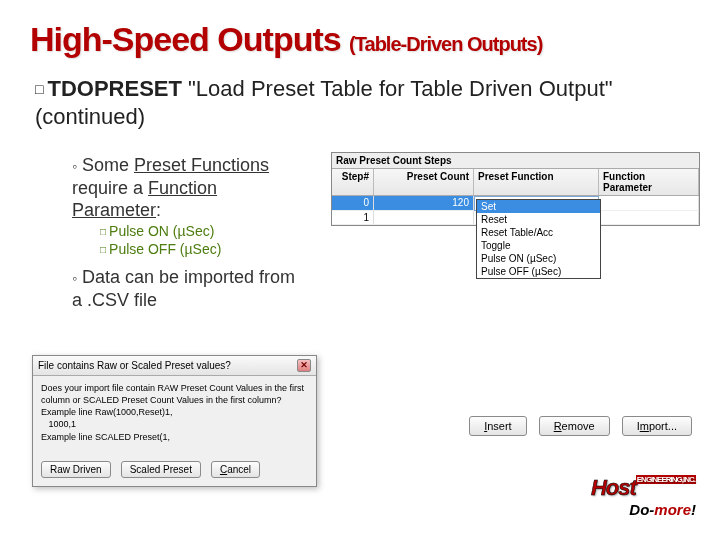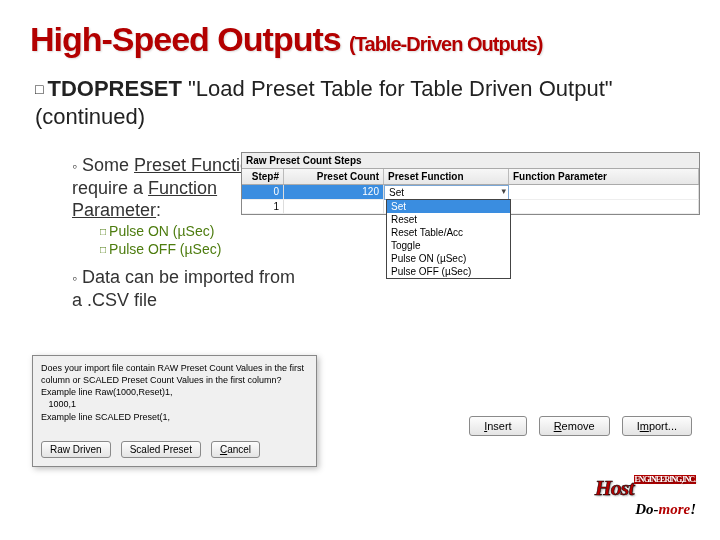--- a/index.html
+++ b/index.html
@@ -57,21 +57,21 @@
     color: #4d7c0f;
     font-family: "Lucida Sans", Arial, sans-serif;
   }
   .subsub .sq { font-family: Arial; font-size: 10px; vertical-align: 1px; margin-right: 3px; }
 
   
   .table-panel {
     position: absolute;
     right: 20px;
     top: 152px;
-    width: 459px;
+    width: 369px;
     border: 1px solid #888;
     font-family: Tahoma, Arial, sans-serif;
     font-size: 10px;
     background: #fff;
   }
   .tp-title {
     background: #eee;
     padding: 2px 4px;
     font-weight: bold;
     font-size: 10px;
@@ -182,21 +182,21 @@
   .dlg-body { padding: 6px 8px 4px 8px; line-height: 1.35; }
   .dlg-btns { display: flex; gap: 10px; padding: 6px 8px 8px 8px; }
   .dlg-btns .winbtn { padding: 2px 8px; font-size: 10px; }
 
   
   .logo {
     position: absolute;
     right: 24px;
     bottom: 22px;
     text-align: right;
-    font-family: Liberation Serif, serif;
+    font-family: Liberation Sans, sans-serif;
   }
   .logo-top {
     font-size: 22px;
     font-weight: 900;
     font-style: italic;
     color: #b30000;
     -webkit-text-stroke: 0.5px #000;
     text-shadow: 1px 1px 2px rgba(0,0,0,0.4);
     letter-spacing: -1px;
   }
@@ -269,20 +269,24 @@
   </div>
 </div>
 
 <div class="table-btns">
   <div class="winbtn"><u>I</u><span>nsert</span></div>
   <div class="winbtn"><u>R</u><span>emove</span></div>
   <div class="winbtn"><span>I</span><u>m</u><span>port...</span></div>
 </div>
 
 <div class="dialog">
+  <div class="dlg-title">
+    <span>File contains Raw or Scaled Preset values?</span>
+    <span class="dlg-close">✕</span>
+  </div>
   <div class="dlg-body">
     <div>Does your import file contain RAW Preset Count Values in the first column or SCALED Preset Count Values in the first column?</div>
     <div>Example line Raw(1000,Reset)1,</div>
     <div style="white-space:pre;">   1000,1</div>
     <div>Example line SCALED Preset(1,</div>
   </div>
   <div class="dlg-btns">
     <div class="winbtn">Raw Driven</div>
     <div class="winbtn">Scaled Preset</div>
     <div class="winbtn"><u>C</u><span>ancel</span></div>

